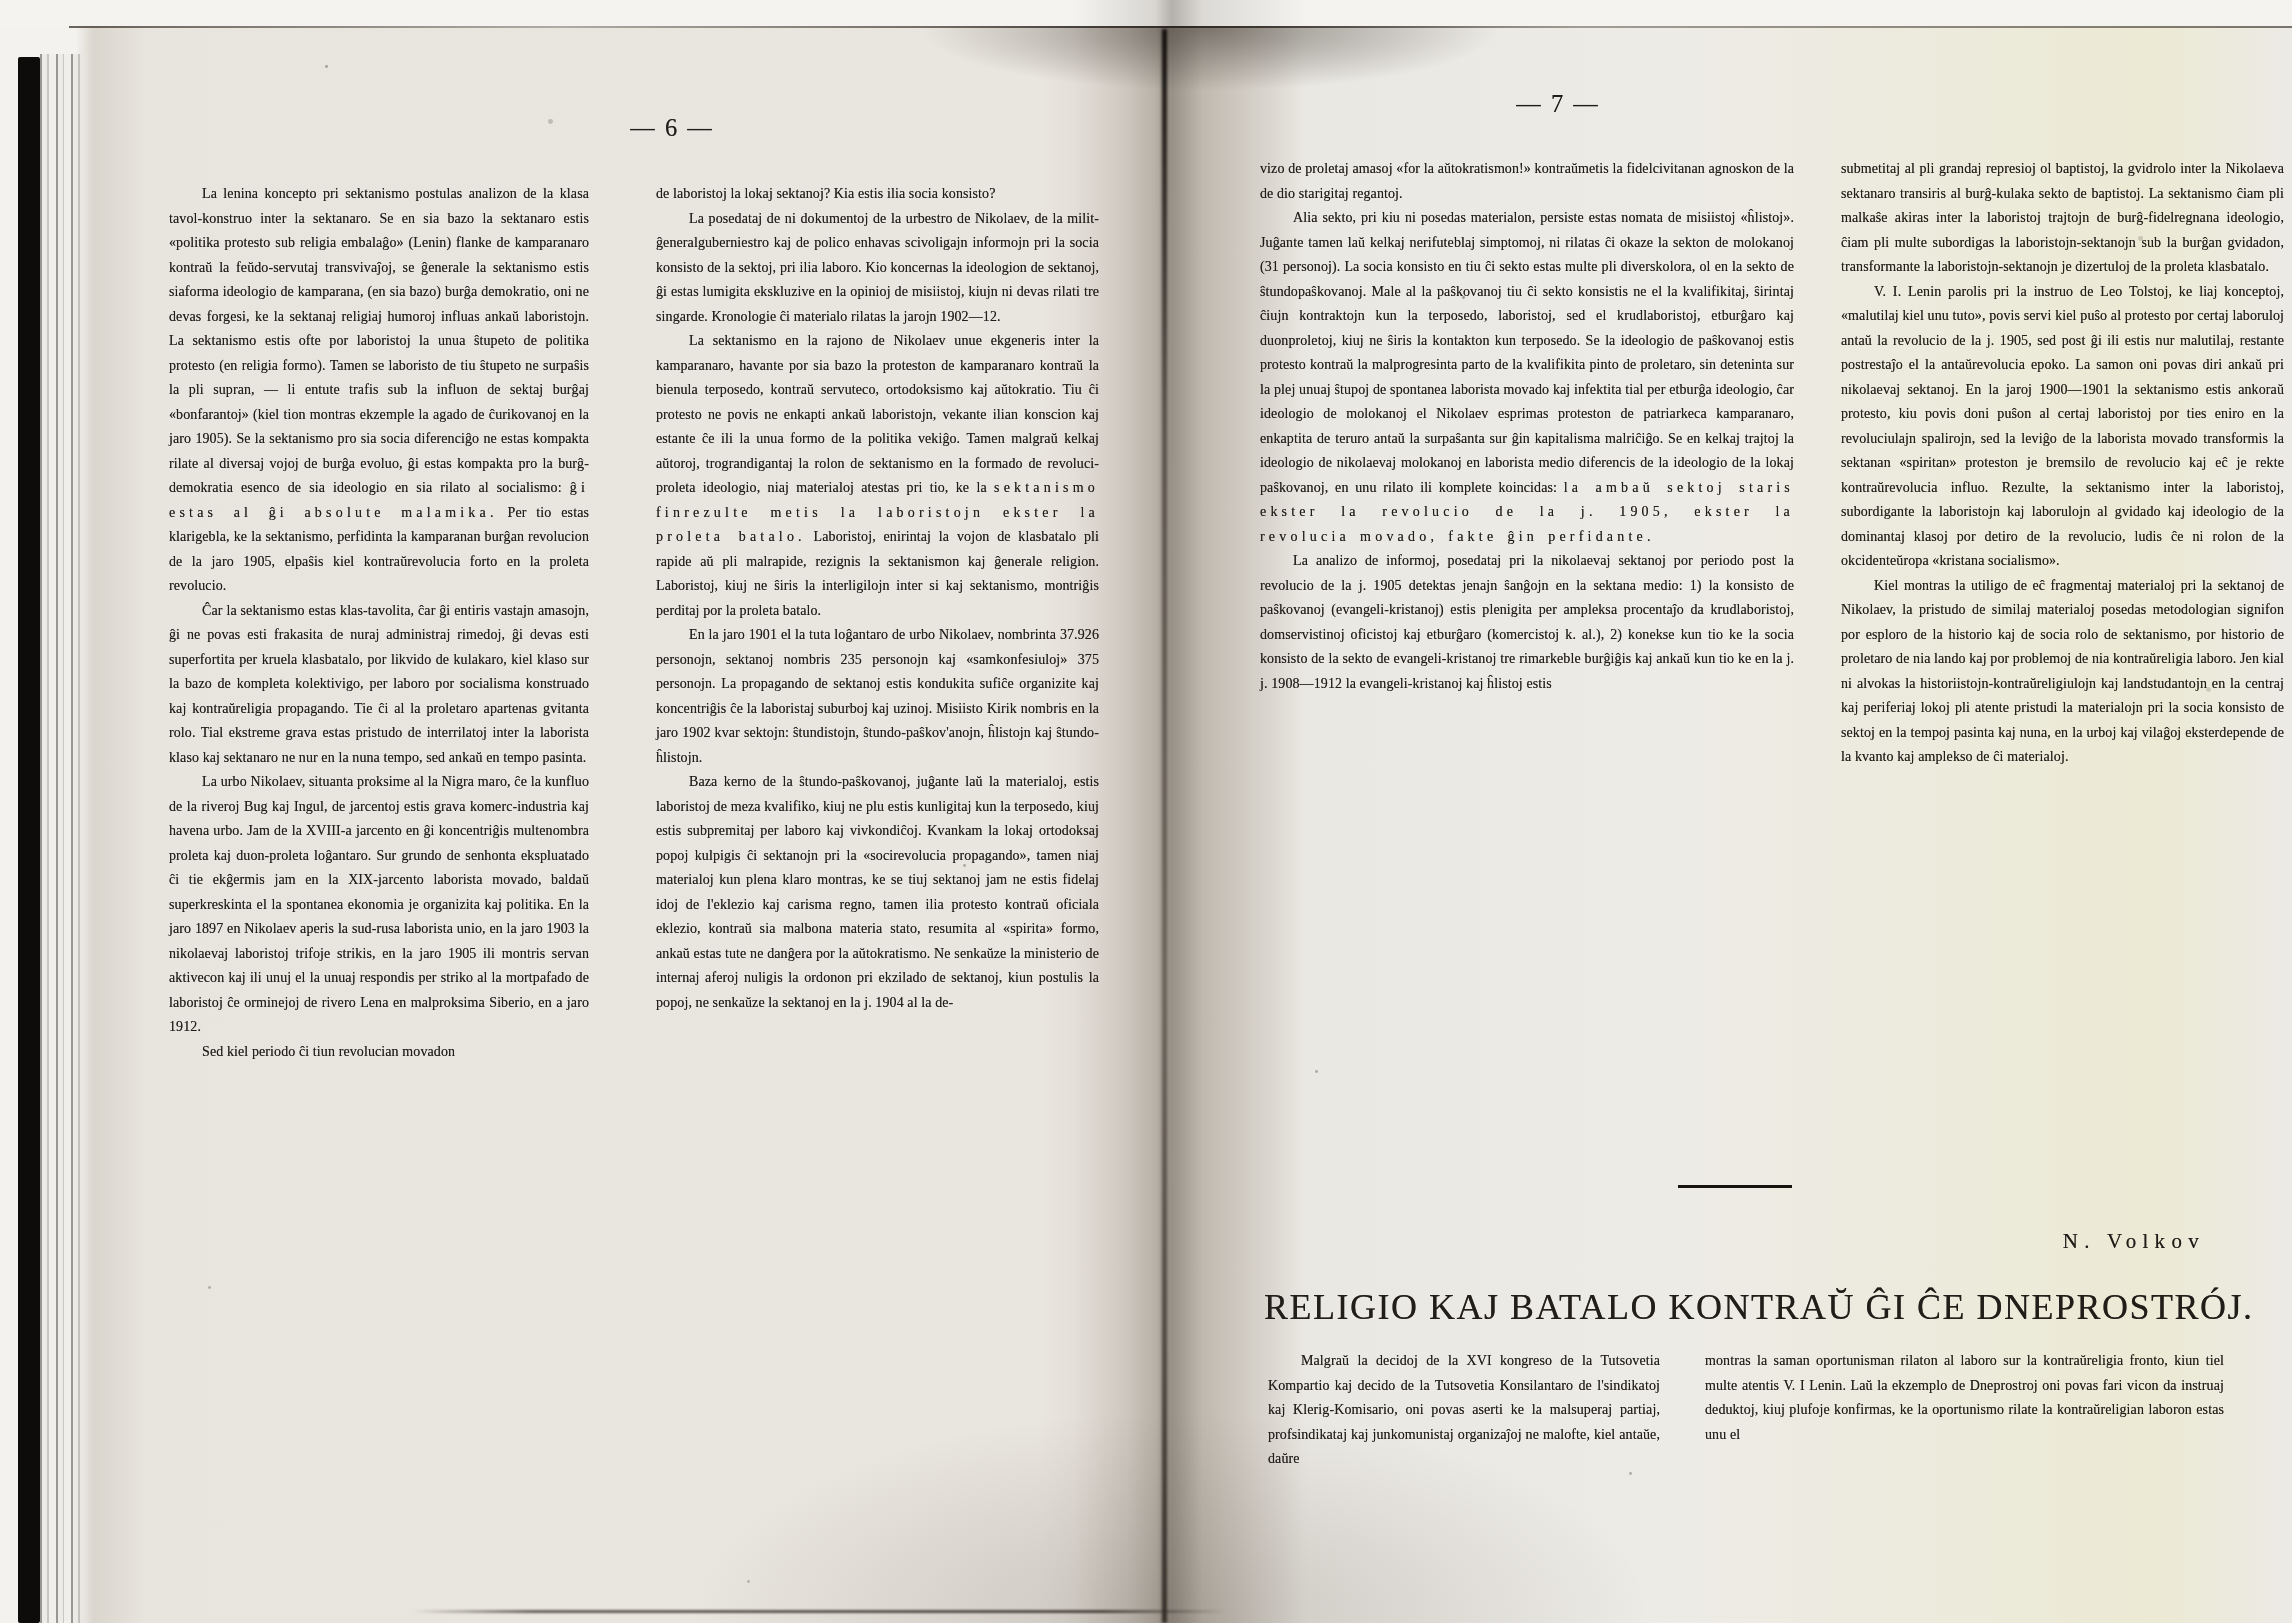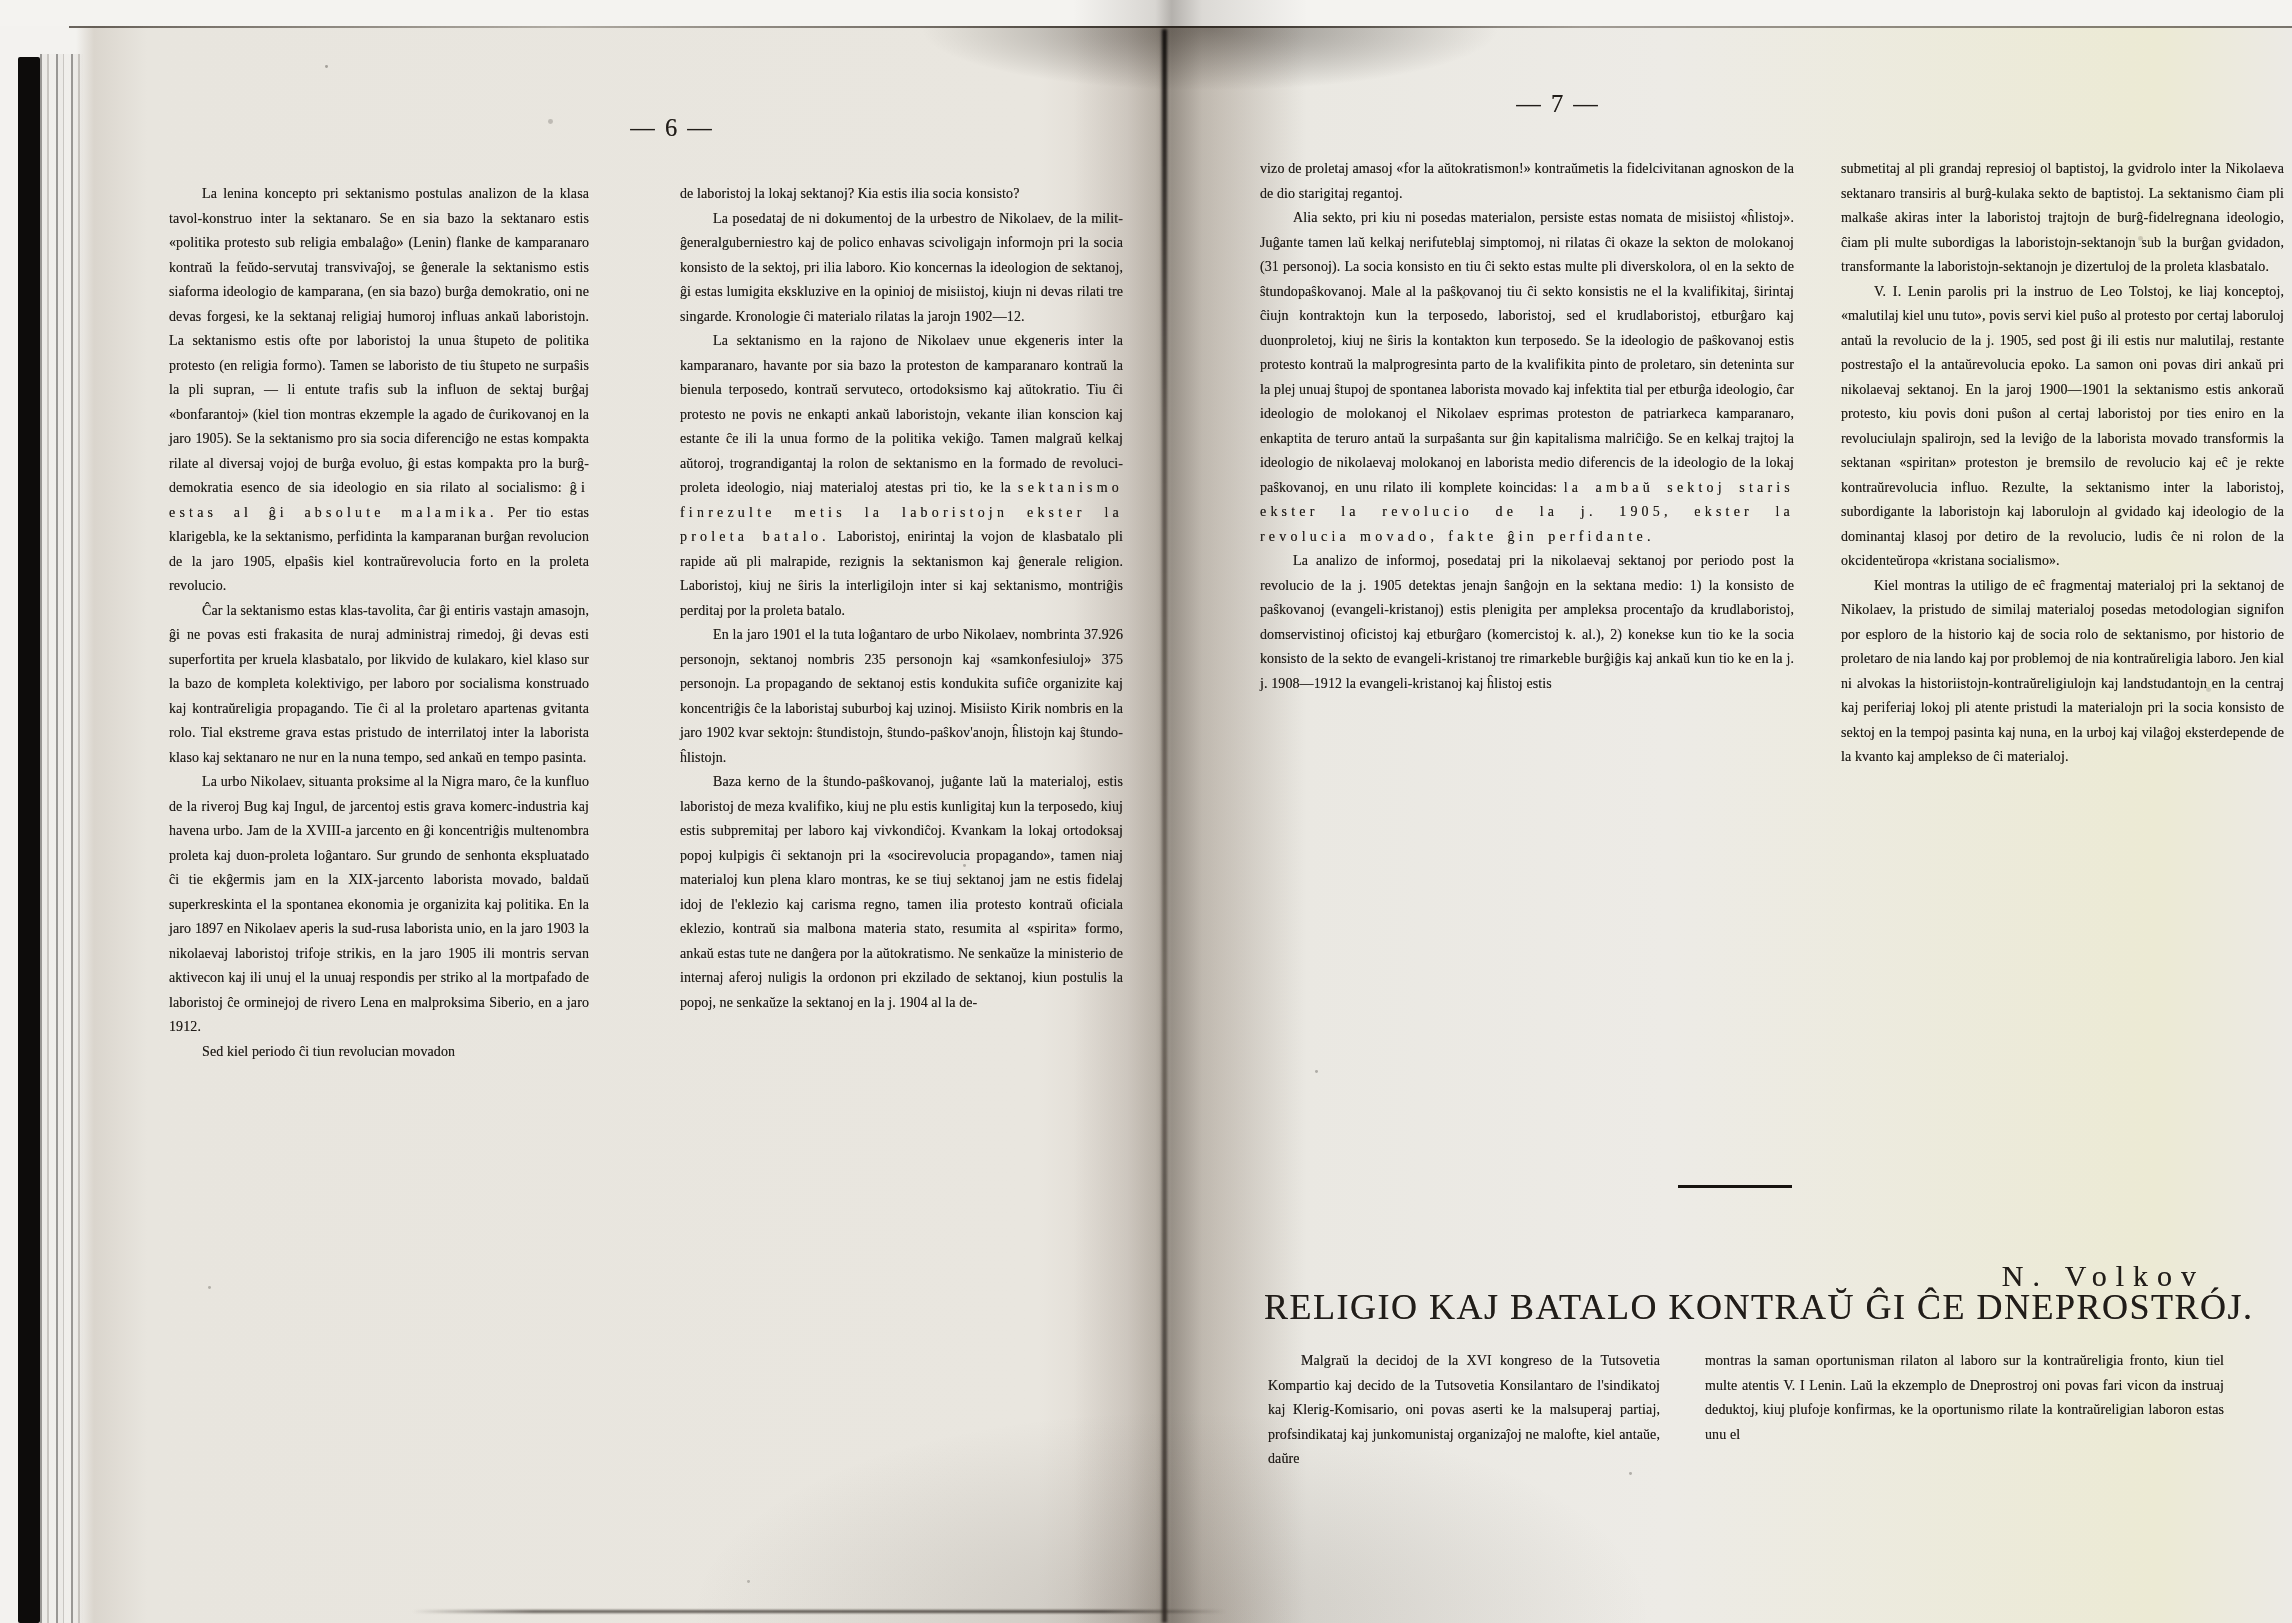--- a/index.html
+++ b/index.html
@@ -39,31 +39,31 @@
     box-shadow:549px 120px 0 1px rgba(40,35,30,0.22), 1462px 296px 0 0 rgba(40,35,30,0.4),
       963px 864px 0 0 rgba(40,35,30,0.3), 325px 65px 0 0 rgba(40,35,30,0.35),
       2139px 237px 0 1px rgba(40,35,30,0.18), 1629px 1472px 0 0 rgba(40,35,30,0.3),
       208px 1286px 0 0 rgba(40,35,30,0.28), 2207px 688px 0 1px rgba(40,35,30,0.16),
       1315px 1070px 0 0 rgba(40,35,30,0.3), 747px 1580px 0 0 rgba(40,35,30,0.25);}
   .col{position:absolute;text-align:justify;font-size:14px;line-height:24.5px;letter-spacing:0.1px;}
   .col p{margin:0;padding:0;}
   .col p.indent{text-indent:33px;}
   .spaced{letter-spacing:0.30em;word-spacing:0.18em;}
   .col1{left:169px;top:182px;width:420px;}
-  .col2{left:680px;top:182px;width:443px;}
+  .col2{left:656px;top:182px;width:443px;}
   .col3{left:1260px;top:157px;width:534px;}
   .col4{left:1841px;top:157px;width:443px;}
   .colb1{left:1268px;top:1349px;width:392px;}
   .colb2{left:1705px;top:1349px;width:519px;}
   .pagenum{position:absolute;font-size:24.5px;letter-spacing:2px;}
   .pagenum-left{left:564px;top:114px;width:216px;text-align:center;}
   .pagenum-right{left:1460px;top:90px;width:196px;text-align:center;}
   .end-rule{position:absolute;left:1678px;top:1185px;width:114px;height:2.9px;background:#17130f;}
   .signature{position:absolute;left:1813px;top:1229px;width:392px;text-align:right;
-    font-size:30px;letter-spacing:0.30em;margin-top:30px;}
+    font-size:21px;letter-spacing:0.30em;}
   .section-title{position:absolute;left:1264px;top:1286px;width:951px;text-align:center;
     font-size:36px;letter-spacing:1.5px;white-space:nowrap;}
 </style>
 </head>
 <body>
 
 <div class="scan">
   <div class="top-margin"></div>
   <div class="top-edge"></div>
   <div class="black-bar"></div>

